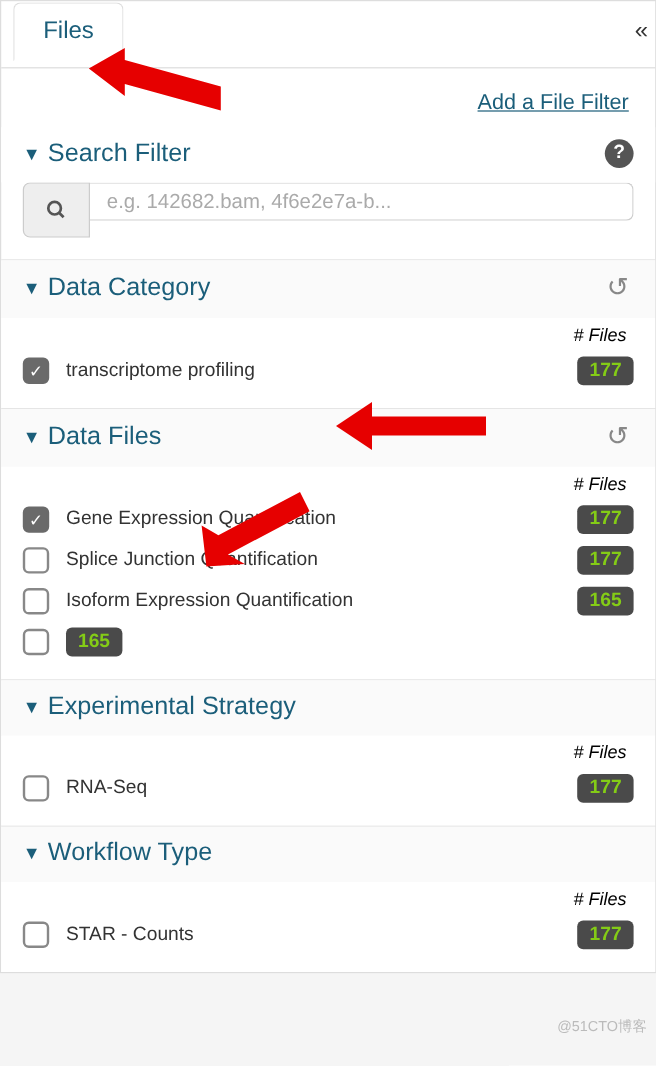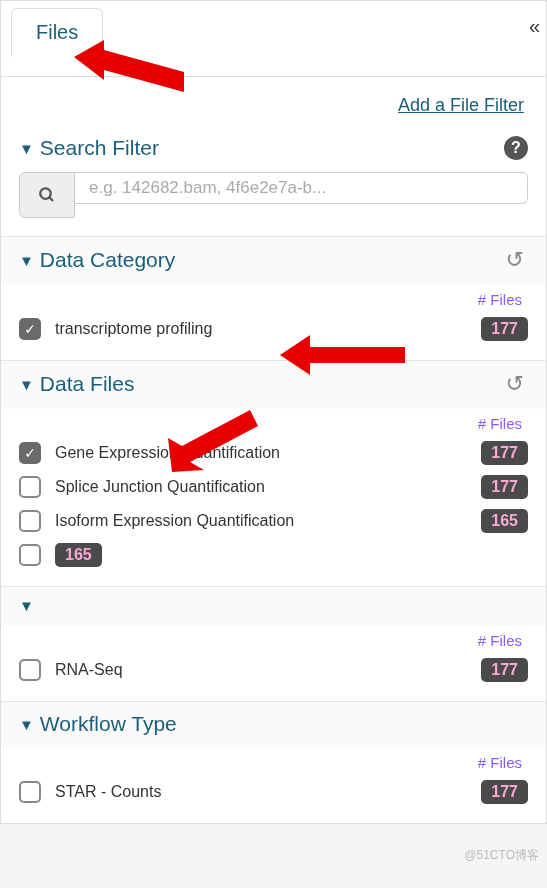--- a/index.html
+++ b/index.html
@@ -10,21 +10,21 @@
     height: 888px;
     position: relative;
     color: #333;
   }
   .panel {
     background: #fff;
     border: 1px solid #ddd;
   }
   .tabs {
     display: flex;
-    align-items: flex-end;
+    align-items: flex-start;
     padding: 0 10px;
     position: relative;
     height: 55px;
   }
   .tab {
     padding: 12px 24px;
     font-size: 20px;
     color: #1b5e7a;
     cursor: pointer;
   }
@@ -39,21 +39,20 @@
   .collapse {
     position: absolute;
     right: 6px;
     top: 14px;
     font-size: 20px;
     color: #333;
     cursor: pointer;
   }
   .content {
     border-top: 1px solid #ddd;
-    margin-top: 20px;
   }
   .add-filter {
     text-align: right;
     padding: 18px 22px 10px;
   }
   .add-filter a {
     color: #1b5e7a;
     font-size: 18px;
     text-decoration: underline;
     cursor: pointer;
@@ -122,23 +121,24 @@
   }
   .search-input::placeholder { color: #aaa; }
   .facet-body {
     padding: 6px 18px 14px;
     background: #fff;
   }
   .files-header {
     display: flex;
     justify-content: flex-end;
     font-size: 15px;
-    color: #8b5cf6;
+    color: #000000;
     padding-right: 6px;
     margin-bottom: 4px;
+    font-style: italic;
   }
   .facet-row {
     display: flex;
     align-items: center;
     padding: 5px 0;
   }
   .cb {
     width: 22px; height: 22px;
     border: 2px solid #888;
     border-radius: 5px;
@@ -153,21 +153,21 @@
     color: #fff;
     font-size: 14px;
   }
   .facet-label {
     flex: 1;
     font-size: 16px;
     color: #333;
   }
   .badge {
     background: #4a4a4a;
-    color: #f9a8d4;
+    color: #84cc16;
     border-radius: 5px;
     padding: 3px 10px;
     font-size: 16px;
     font-weight: bold;
     min-width: 44px;
     text-align: left;
   }
   .divider { border-top: 1px solid #e5e5e5; }
 
   
@@ -255,20 +255,21 @@
       <div class="facet-row">
         <div class="cb"></div>
         <span class="badge">165</span>
       </div>
     </div>
 
     <div class="divider"></div>
 
     <div class="section-head shaded">
       <span class="chev">▼</span>
+      <span class="section-title">Experimental Strategy</span>
     </div>
     <div class="facet-body">
       <div class="files-header"># Files</div>
       <div class="facet-row">
         <div class="cb"></div>
         <span class="facet-label">RNA-Seq</span>
         <span class="badge">177</span>
       </div>
     </div>
 

